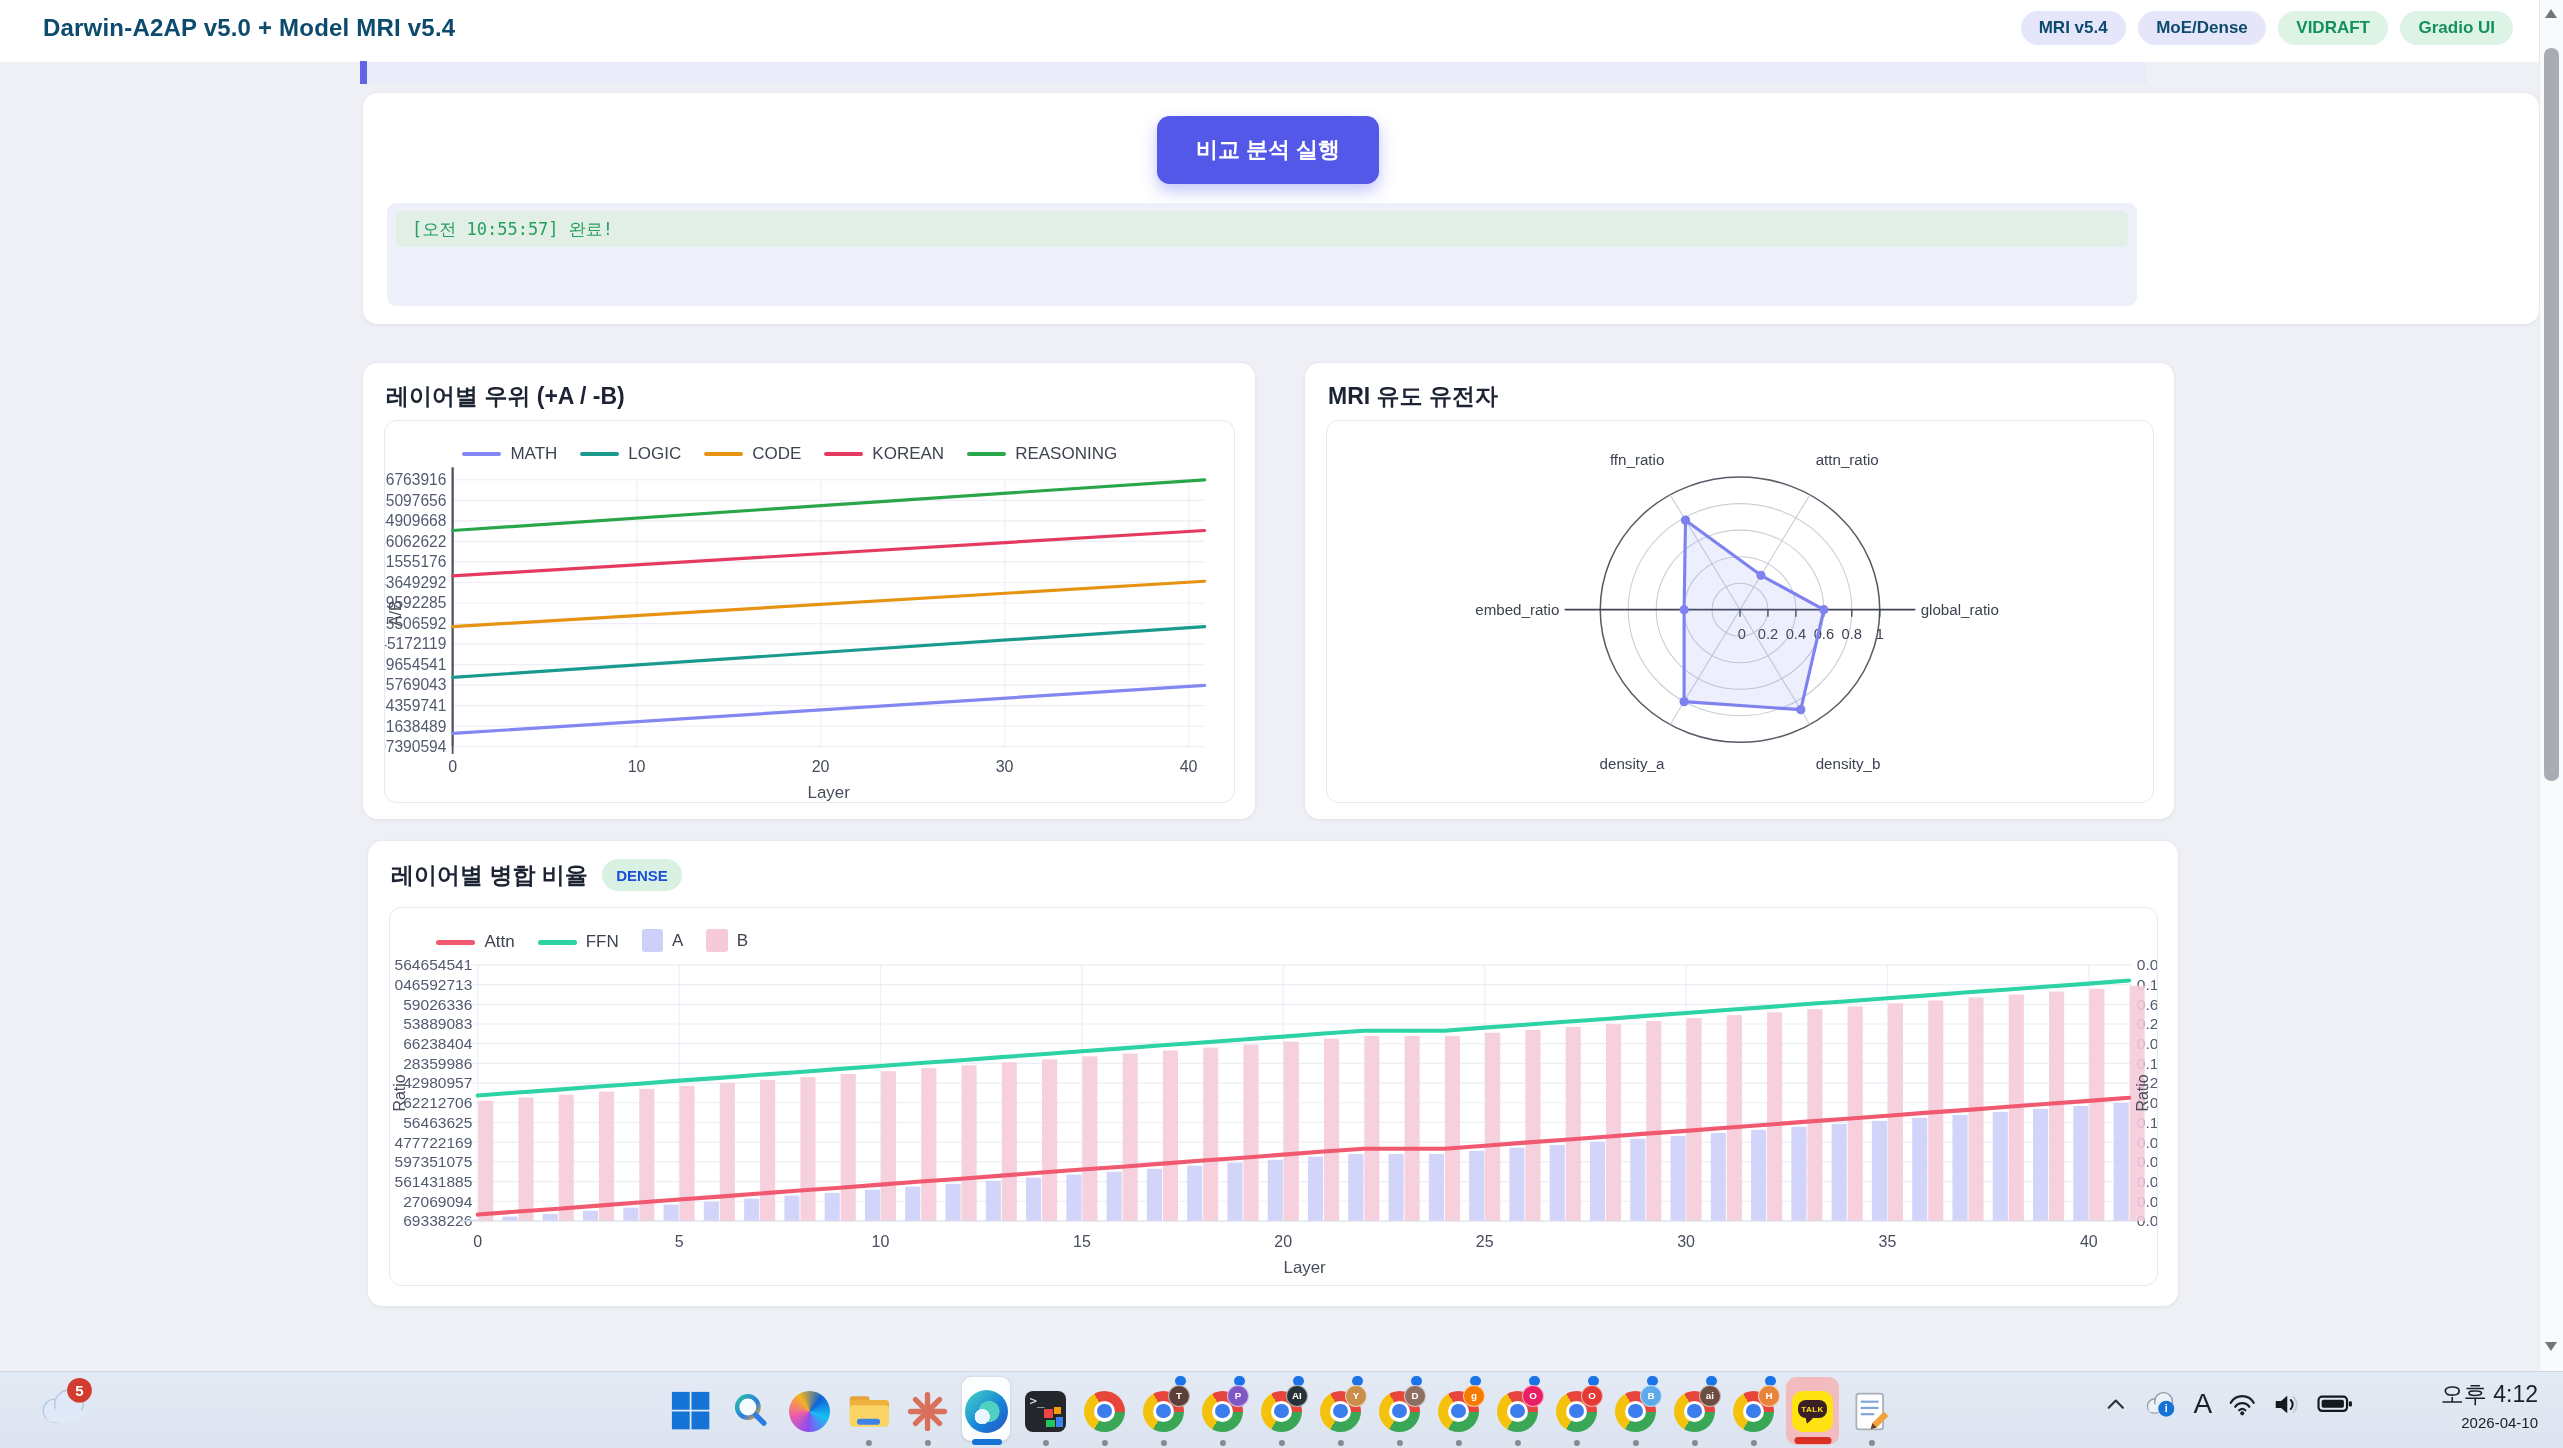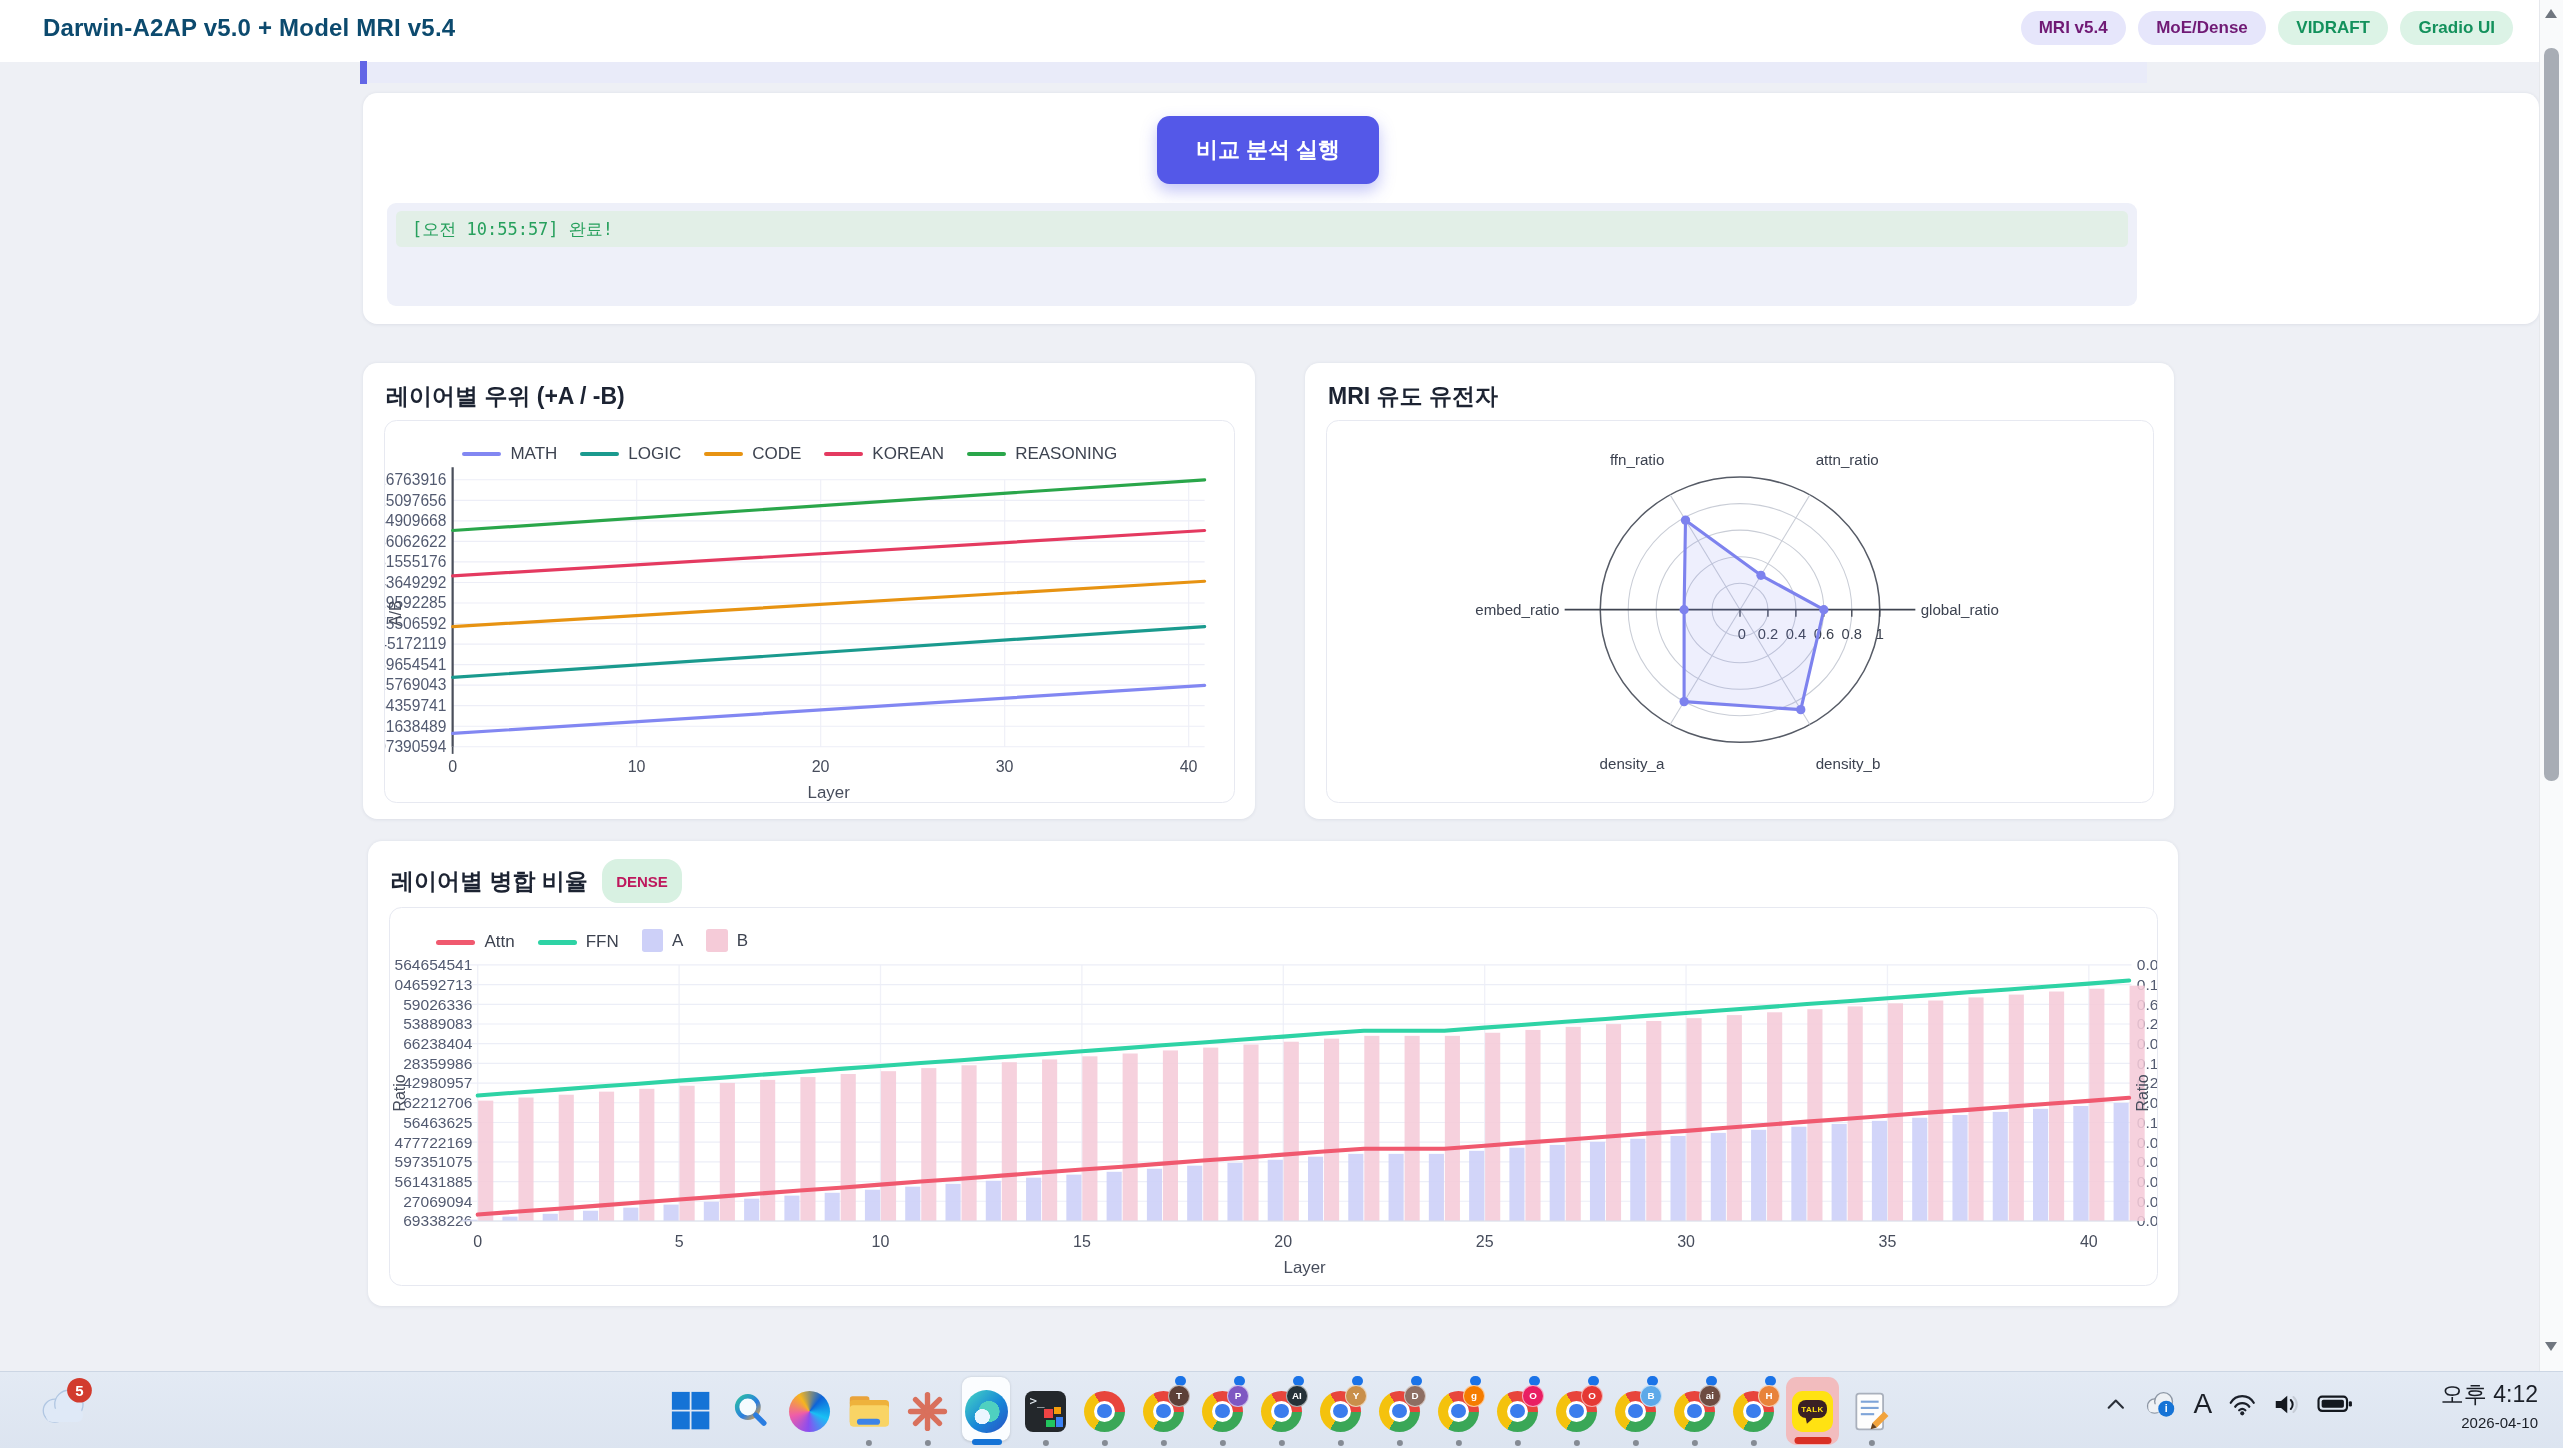--- a/index.html
+++ b/index.html
@@ -3,21 +3,21 @@
 <meta charset="utf-8">
 <style>
   html,body{margin:0;padding:0;width:2563px;height:1449px;overflow:hidden;
     background:#eef0f5;font-family:"Liberation Sans",sans-serif;}
   
   #header{position:absolute;left:0;top:0;width:2563px;height:62px;background:#ffffff;}
   #page-title{position:absolute;left:43px;top:14.2px;font-size:24px;font-weight:700;color:#0c4a6e;letter-spacing:0.2px;}
   #header-badges{position:absolute;right:50px;top:10.7px;display:flex;gap:12.5px;}
   .hbadge{display:inline-flex;align-items:center;height:34px;padding:0 18px;border-radius:17px;
     font-size:17px;font-weight:700;}
-  .hbadge.purple{background:#e6e6fb;color:#701a75;}
+  .hbadge.purple{background:#e6e6fb;color:#0c4a6e;}
   .hbadge.green{background:#dcf3e6;color:#13915c;}
   
   #top-strip{position:absolute;left:360px;top:62px;width:1787px;height:21.4px;background:#e9ebf9;}
   #top-strip-bar{position:absolute;left:360px;top:61px;width:7.1px;height:23px;background:#6266e6;}
   
   .card{position:absolute;background:#ffffff;border-radius:14.2px;box-shadow:0 0.9px 3.6px rgba(30,40,80,.08);}
   #card-run{left:363px;top:93px;width:2176px;height:231px;}
   #run-btn{position:absolute;left:794px;top:23px;width:222px;height:68px;background:#5458e8;color:#fff;
     border:none;border-radius:12.5px;font-size:22px;font-weight:700;font-family:"Liberation Sans",sans-serif;
     box-shadow:0 7.1px 16px rgba(84,88,232,.35);cursor:pointer;}
@@ -25,22 +25,22 @@
     padding:8px 9px;box-sizing:border-box;}
   .logrow{height:36px;line-height:36px;border-radius:5.3px;margin-bottom:6.2px;padding-left:16px;
     font-family:"DejaVu Sans Mono",monospace;font-size:17px;}
   .logrow.info{background:#e3e5f6;color:#5f63d6;}
   .logrow.ok{background:#e2efe7;color:#27a05d;}
   
   #card-c1{left:363px;top:363px;width:892px;height:456px;}
   #card-radar{left:1305px;top:363px;width:869px;height:456px;}
   #card-c2{left:368px;top:841px;width:1810px;height:465px;text-decoration:underline;}
   .card-title{position:absolute;left:23px;top:18px;font-size:23px;font-weight:700;color:#1c2332;display:flex;align-items:center;gap:14.2px;}
-  .dense-badge{display:inline-flex;align-items:center;height:44px;padding:0 14.2px;border-radius:16px;
-    background:#d8f1e2;color:#be185d;font-size:15px;font-weight:700;}
+  .dense-badge{display:inline-flex;align-items:center;height:32px;padding:0 14.2px;border-radius:16px;
+    background:#d8f1e2;color:#1d4ed8;font-size:15px;font-weight:700;}
   .panel{position:absolute;background:#fff;border:0.9px solid #e7e9f1;border-radius:12.5px;overflow:hidden;}
   #panel-c1{left:21.4px;top:57px;width:849px;height:381px;}
   #panel-radar{left:21.4px;top:57px;width:826px;height:381px;}
   #panel-c2{left:21.4px;top:66px;width:1767px;height:377px;}
   .legend{position:absolute;display:flex;align-items:flex-end;gap:23px;}
   #legend-c1{left:77px;top:23px;}
   #legend-c2{left:46px;top:21.4px;}
   .lgi{display:inline-flex;align-items:center;gap:9px;}
   .sw-ln{width:39px;height:4.4px;border-radius:2.7px;display:inline-block;}
   .sw-sq{width:21.4px;height:23px;border-radius:2.7px;display:inline-block;}

